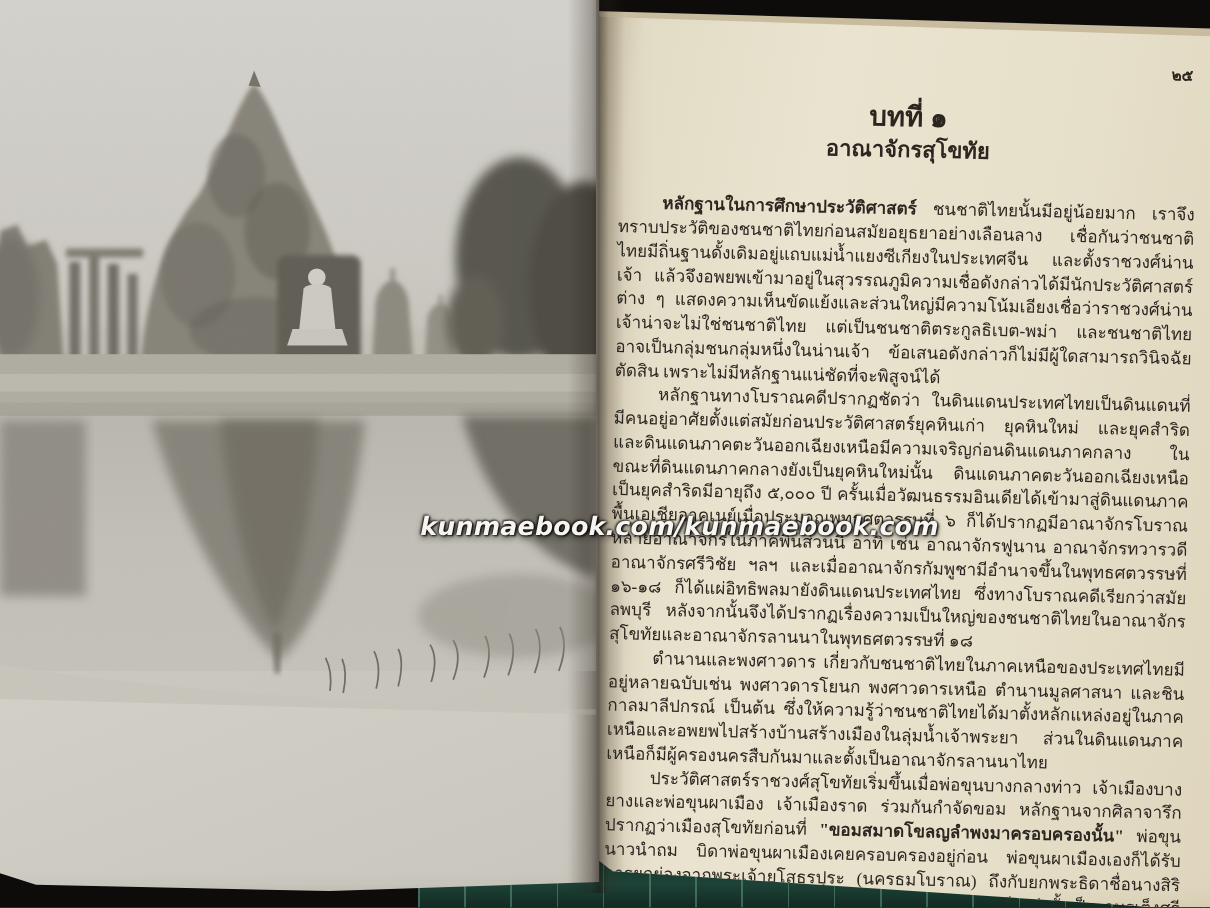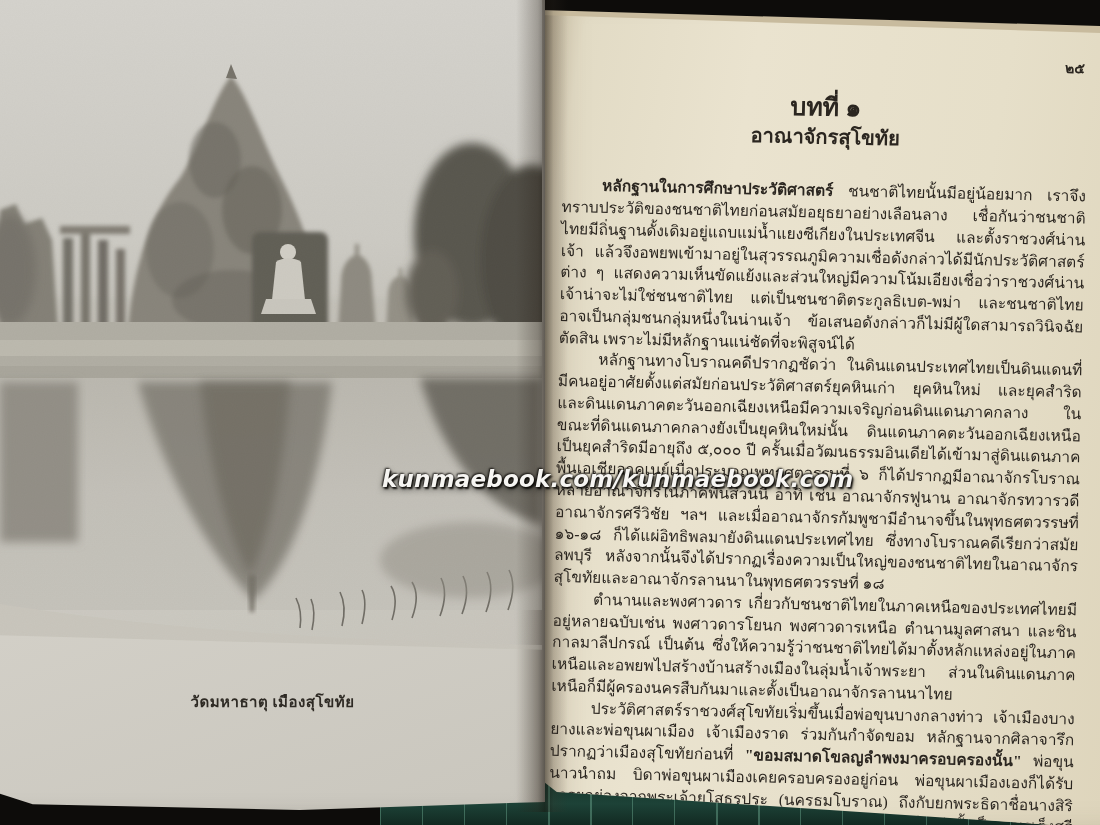--- a/index.html
+++ b/index.html
@@ -191,18 +191,17 @@
         <path d="M440,616 C446,600 446,588 441,578"></path>
           <path d="M462,614 C468,598 468,586 463,576"></path>
         <path d="M486,612 C492,596 492,582 487,572"></path>
           <path d="M508,610 C514,594 514,580 509,570"></path>
       </g>
       <ellipse cx="470" cy="560" rx="90" ry="38" fill="#8e8a80" opacity=".5" filter="url(#softer)"></ellipse>
 
       <rect x="0" y="0" width="542" height="655" filter="url(#grain)" opacity=".16" fill="#9a978f"></rect>
     </svg>
   </div>
-  <div class="photo-caption">วัดมหาธาตุ เมืองสุโขทัย</div>
 </div>
 
 <div class="gutter"></div>
 
 <div class="watermark">kunmaebook.com/kunmaebook.com</div>
 
 </body></html>

